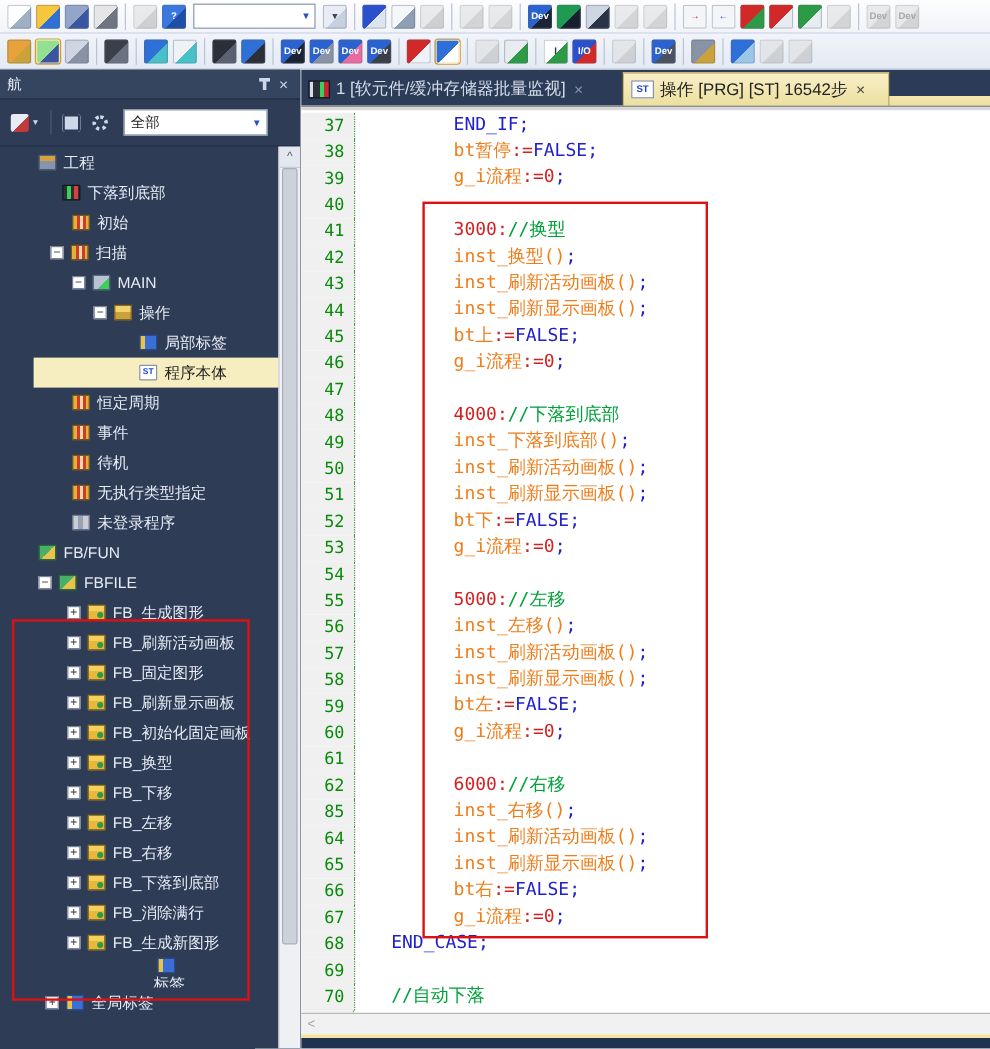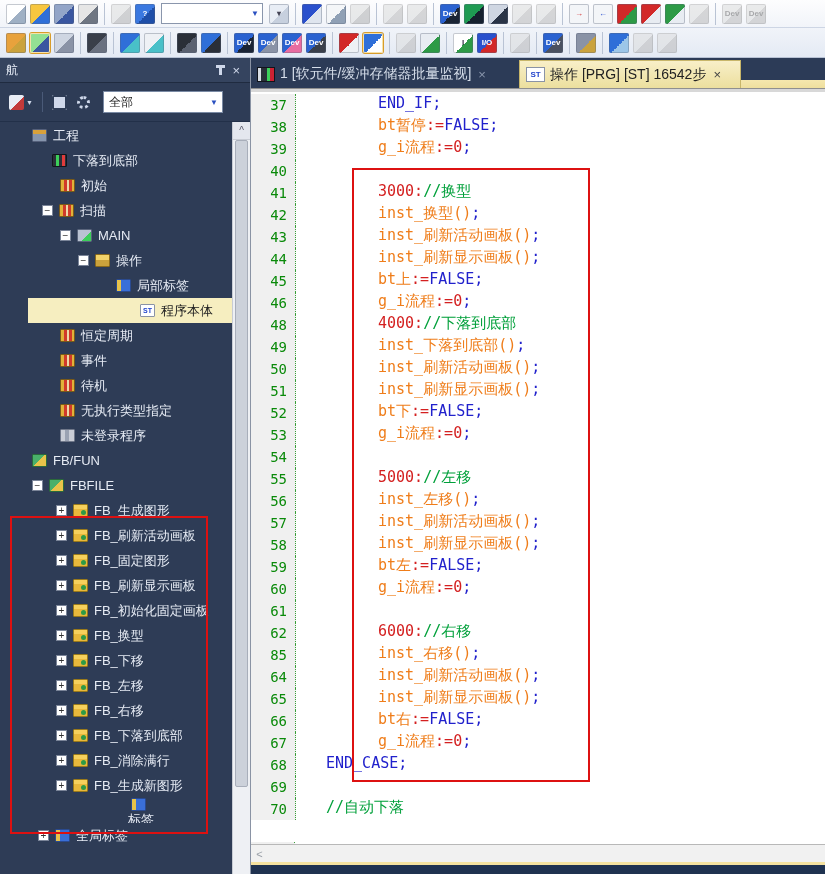--- a/index.html
+++ b/index.html
@@ -273,21 +273,21 @@
             </div>
             <div class="trow" style="padding-left: 50px;">
               <span class="exp">−</span>
               <span class="ic ic-op"></span>
               <span>操作</span>
             </div>
             <div class="trow" style="padding-left: 88px;">
               <span class="ic ic-label"></span>
               <span>局部标签</span>
             </div>
-            <div class="trow sel" style="padding-left: 112px;">
+            <div class="trow sel" style="padding-left: 88px;">
               <span class="ic ic-st">ST</span>
               <span>程序本体</span>
             </div>
             <div class="trow" style="padding-left: 32px;">
               <span class="ic ic-prog"></span>
               <span>恒定周期</span>
             </div>
             <div class="trow" style="padding-left: 32px;">
               <span class="ic ic-prog"></span>
               <span>事件</span>
@@ -413,20 +413,21 @@
             <div class="cline"><span class="gut">37</span><span class="ct ind"><span class="ck">END_IF;</span></span></div>
             <div class="cline"><span class="gut">38</span><span class="ct ind"><span class="ci">bt暂停</span><span class="co">:=</span><span class="ck">FALSE</span><span class="ck">;</span></span></div>
             <div class="cline"><span class="gut">39</span><span class="ct ind"><span class="ci">g_i流程</span><span class="co">:=</span><span class="cn">0</span><span class="ck">;</span></span></div>
             <div class="cline"><span class="gut">40</span><span class="ct ind"></span></div>
             <div class="cline"><span class="gut">41</span><span class="ct ind"><span class="cn">3000:</span><span class="cc">//换型</span></span></div>
             <div class="cline"><span class="gut">42</span><span class="ct ind"><span class="ci">inst_换型()</span><span class="ck">;</span></span></div>
             <div class="cline"><span class="gut">43</span><span class="ct ind"><span class="ci">inst_刷新活动画板()</span><span class="ck">;</span></span></div>
             <div class="cline"><span class="gut">44</span><span class="ct ind"><span class="ci">inst_刷新显示画板()</span><span class="ck">;</span></span></div>
             <div class="cline"><span class="gut">45</span><span class="ct ind"><span class="ci">bt上</span><span class="co">:=</span><span class="ck">FALSE</span><span class="ck">;</span></span></div>
             <div class="cline"><span class="gut">46</span><span class="ct ind"><span class="ci">g_i流程</span><span class="co">:=</span><span class="cn">0</span><span class="ck">;</span></span></div>
+            <div class="cline"><span class="gut">47</span><span class="ct ind"></span></div>
             <div class="cline"><span class="gut">48</span><span class="ct ind"><span class="cn">4000:</span><span class="cc">//下落到底部</span></span></div>
             <div class="cline"><span class="gut">49</span><span class="ct ind"><span class="ci">inst_下落到底部()</span><span class="ck">;</span></span></div>
             <div class="cline"><span class="gut">50</span><span class="ct ind"><span class="ci">inst_刷新活动画板()</span><span class="ck">;</span></span></div>
             <div class="cline"><span class="gut">51</span><span class="ct ind"><span class="ci">inst_刷新显示画板()</span><span class="ck">;</span></span></div>
             <div class="cline"><span class="gut">52</span><span class="ct ind"><span class="ci">bt下</span><span class="co">:=</span><span class="ck">FALSE</span><span class="ck">;</span></span></div>
             <div class="cline"><span class="gut">53</span><span class="ct ind"><span class="ci">g_i流程</span><span class="co">:=</span><span class="cn">0</span><span class="ck">;</span></span></div>
             <div class="cline"><span class="gut">54</span><span class="ct ind"></span></div>
             <div class="cline"><span class="gut">55</span><span class="ct ind"><span class="cn">5000:</span><span class="cc">//左移</span></span></div>
             <div class="cline"><span class="gut">56</span><span class="ct ind"><span class="ci">inst_左移()</span><span class="ck">;</span></span></div>
             <div class="cline"><span class="gut">57</span><span class="ct ind"><span class="ci">inst_刷新活动画板()</span><span class="ck">;</span></span></div>

